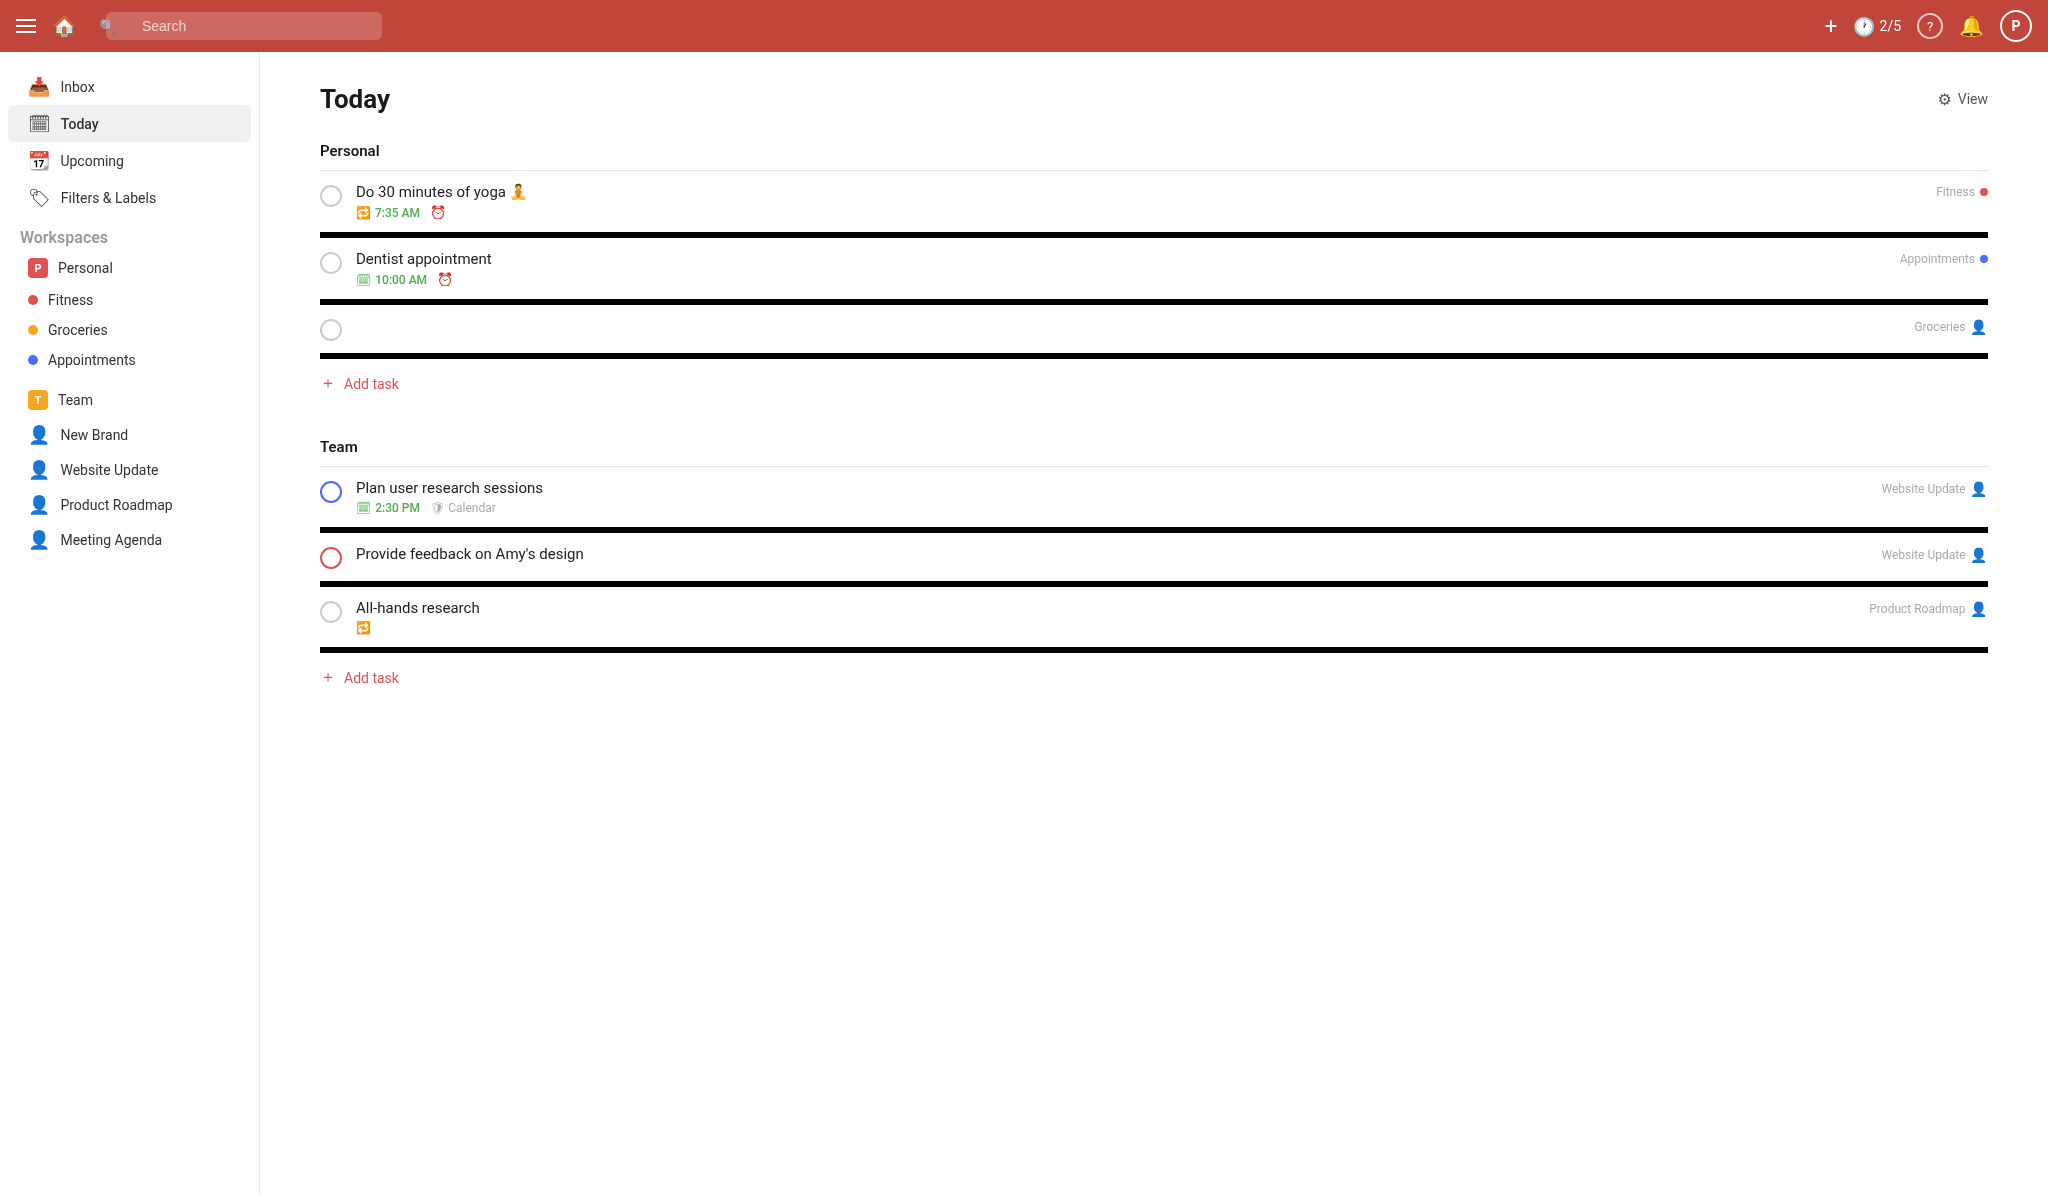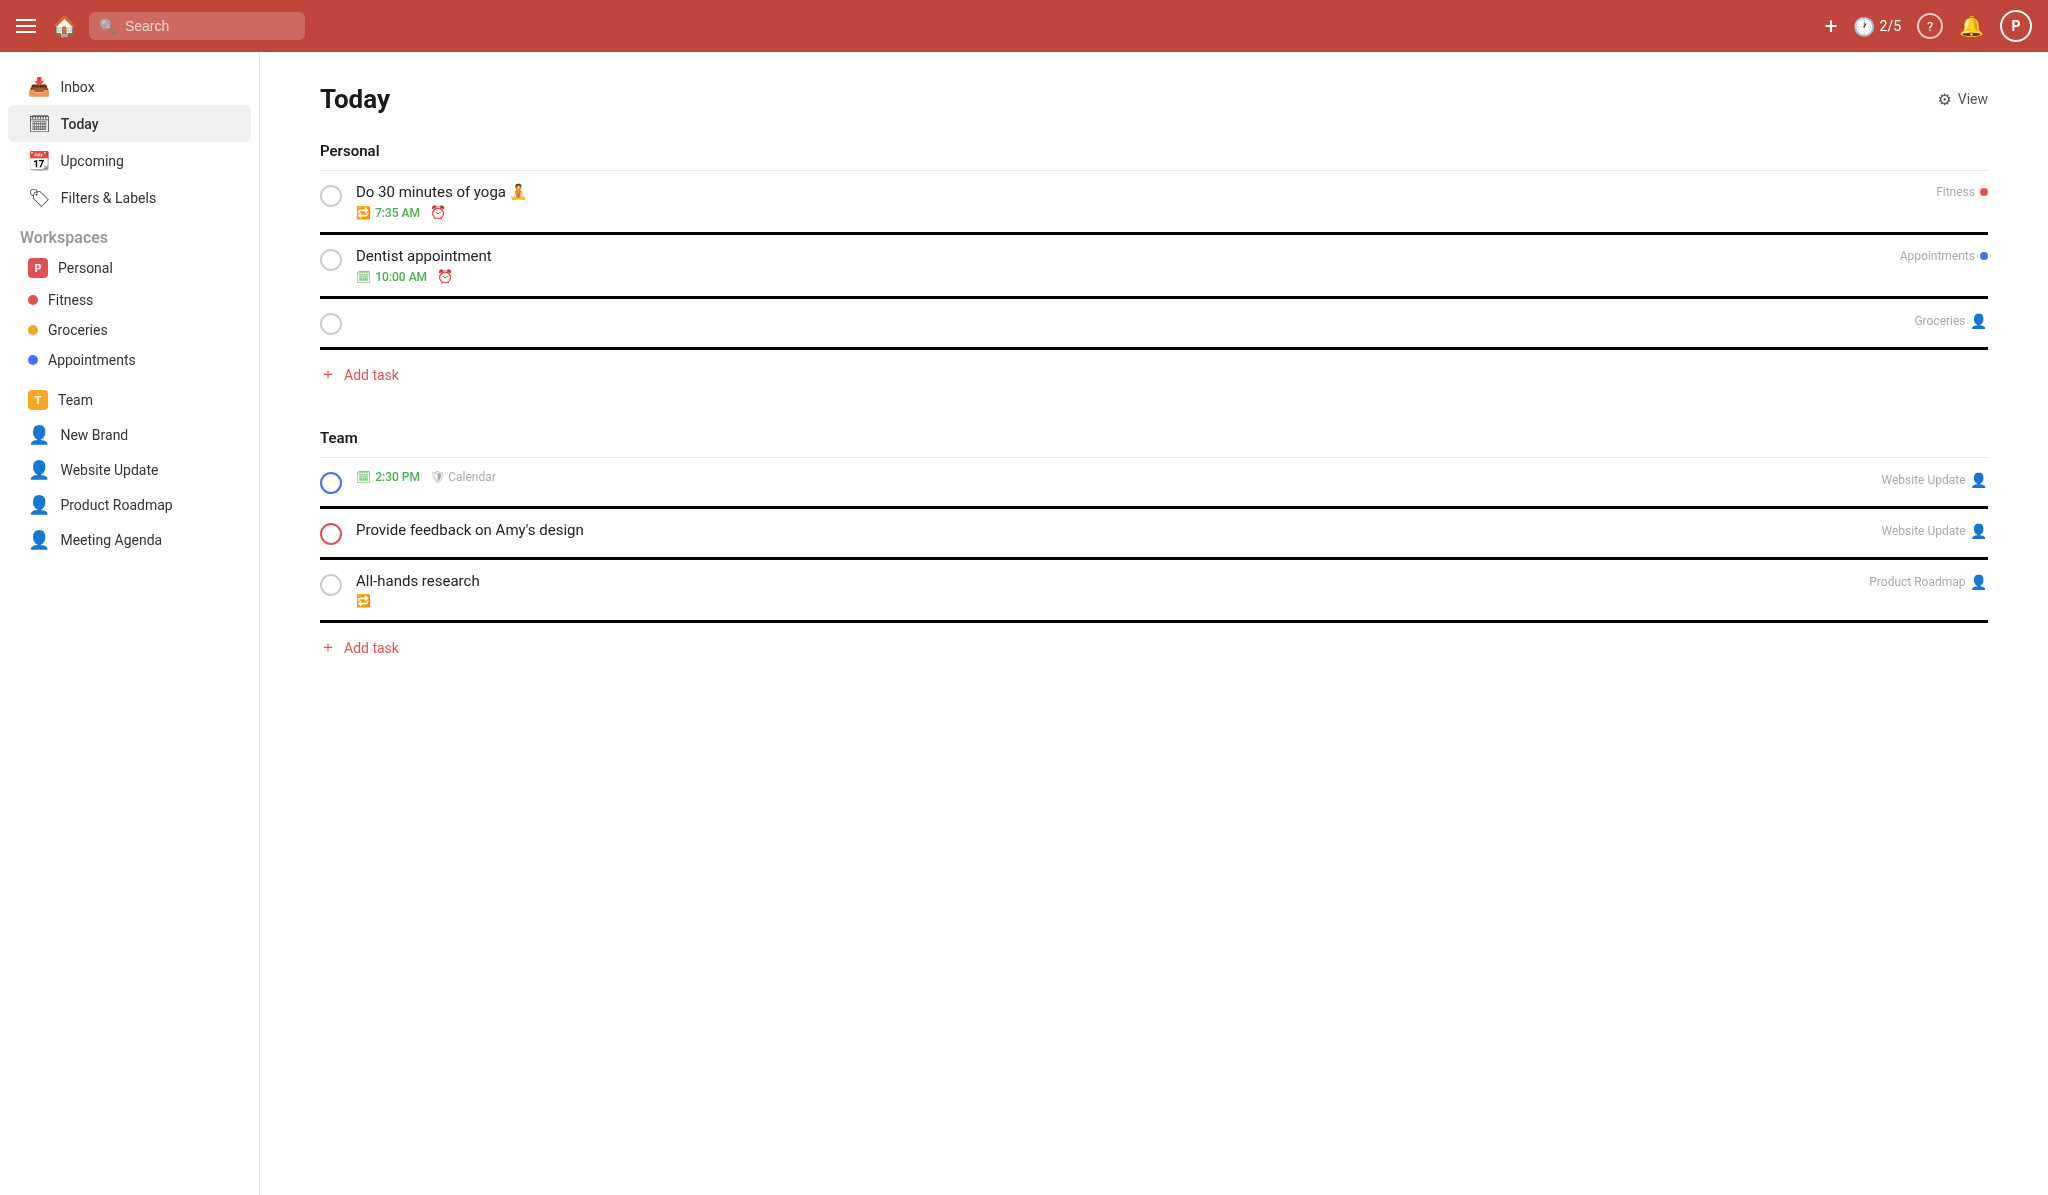--- a/index.html
+++ b/index.html
@@ -18,23 +18,24 @@
     .topbar-menu-icon { color: white; font-size: 18px; cursor: pointer; display: flex; flex-direction: column; gap: 4px; }
     .topbar-menu-icon span { display: block; width: 20px; height: 2px; background: white; }
     .topbar-home-icon { color: white; font-size: 20px; cursor: pointer; margin-left: 4px; }
     .topbar-search {
       background: rgba(255,255,255,0.2);
       border: none;
       border-radius: 6px;
       padding: 6px 14px 6px 36px;
       color: rgba(255,255,255,0.9);
       font-size: 14px;
-      width: 216px;
+      width: 276px;
       outline: none;
       position: relative;
+      margin-left: 17px;
     }
     .search-wrapper { position: relative; display: flex; align-items: center; }
     .search-wrapper .search-icon { position: absolute; left: 10px; color: rgba(255,255,255,0.8); font-size: 14px; pointer-events: none; }
     .topbar-search::placeholder { color: rgba(255,255,255,0.7); }
     .topbar-right { margin-left: auto; display: flex; align-items: center; gap: 16px; }
     .topbar-add-icon { color: white; font-size: 22px; cursor: pointer; }
     .topbar-progress { display: flex; align-items: center; gap: 4px; color: white; font-size: 14px; }
     .topbar-progress-icon { font-size: 18px; }
     .topbar-question { color: white; font-size: 18px; cursor: pointer; border: 2px solid rgba(255,255,255,0.7); border-radius: 50%; width: 26px; height: 26px; display: flex; align-items: center; justify-content: center; font-size: 13px; }
     .topbar-bell { color: white; font-size: 20px; cursor: pointer; }
@@ -95,21 +96,21 @@
 
     
     .section-title { font-size: 15px; font-weight: 600; color: #1a1a1a; margin-bottom: 0; padding-bottom: 10px; border-bottom: 1px solid #e8e8e8; }
     .section { margin-bottom: 40px; }
 
     
     .task-item {
       display: flex;
       align-items: flex-start;
       padding: 12px 0;
-      border-bottom: 3px solid #000000;
+      border-bottom: 6px solid #000000;
       position: relative;
     }
     .task-checkbox {
       width: 22px;
       height: 22px;
       border: 2px solid #ccc;
       border-radius: 50%;
       flex-shrink: 0;
       margin-right: 14px;
       margin-top: 2px;
@@ -295,20 +296,21 @@
         <span>Add task</span>
       </div>
     </div>
 
     <div class="section">
       <div class="section-title">Team</div>
 
       <div class="task-item">
         <div class="task-checkbox in-progress"></div>
         <div class="task-content">
+          <div class="task-name">Plan user research sessions</div>
           <div class="task-meta">
             <span class="task-time">
               <span>🗓</span>
               <span>2:30 PM</span>
             </span>
             <span style="color:#aaa; font-size:12px; display:flex; align-items:center; gap:3px;">
               🛡 <span>Calendar</span>
             </span>
           </div>
         </div>

